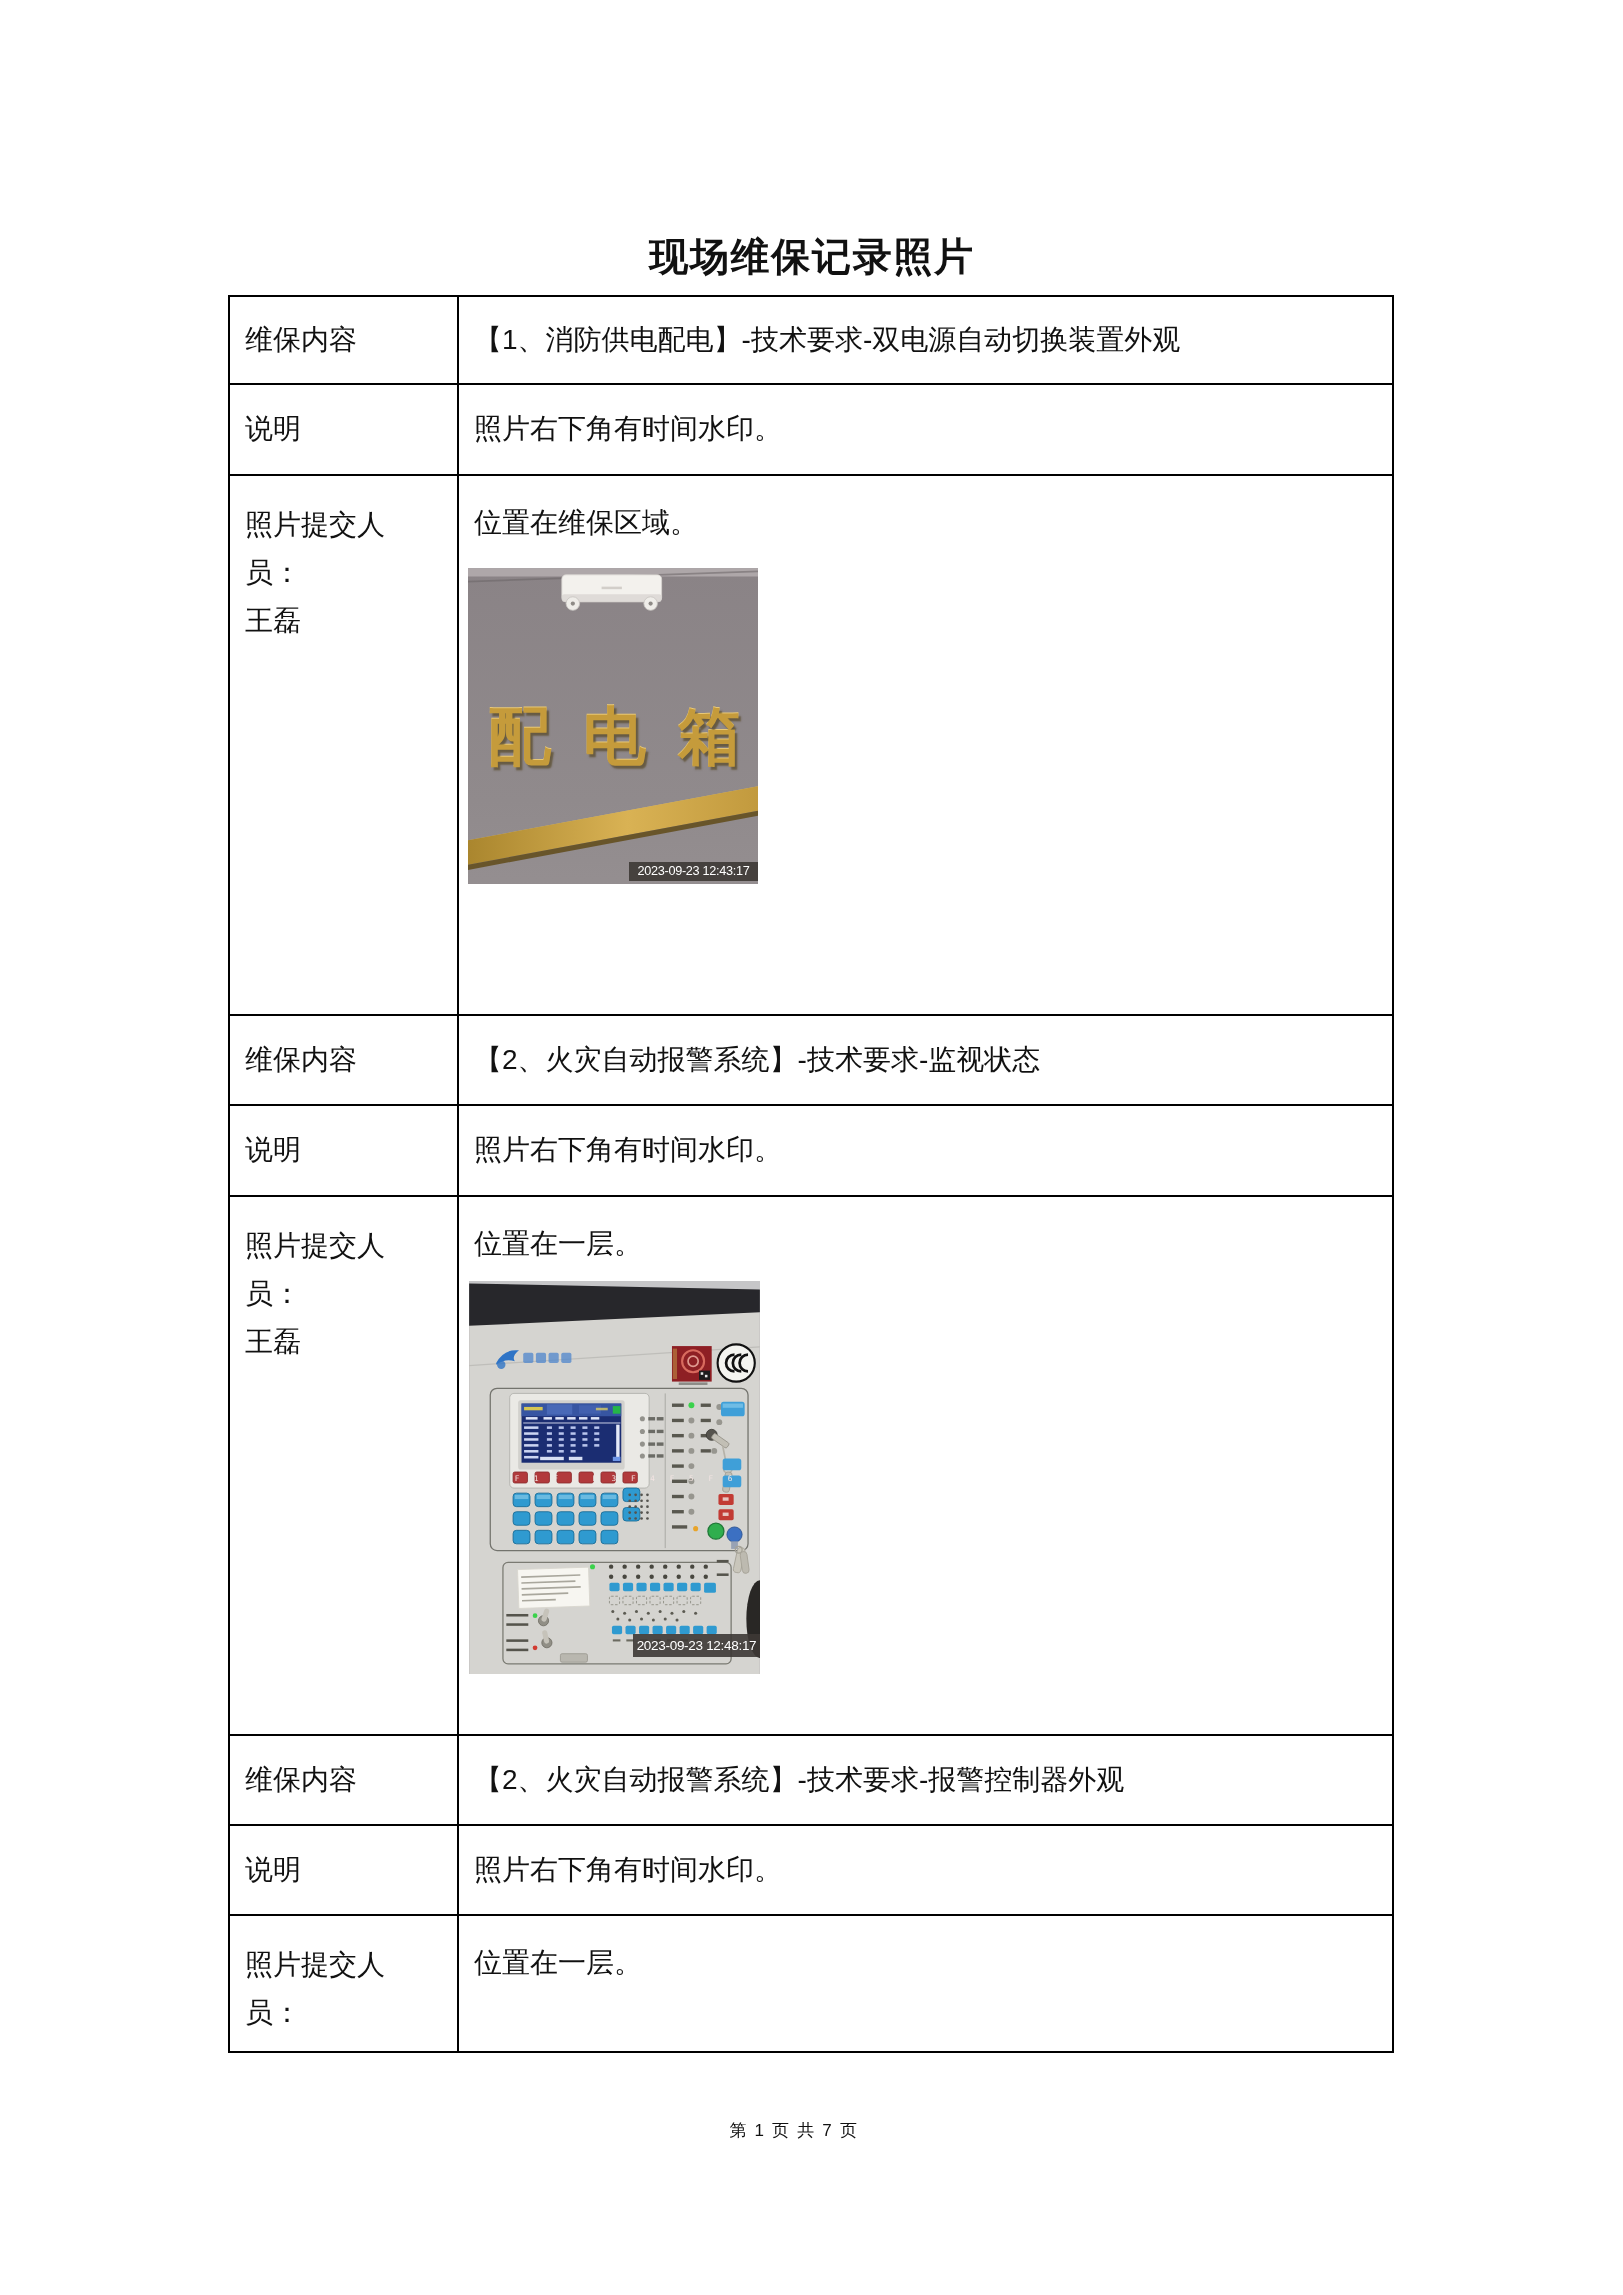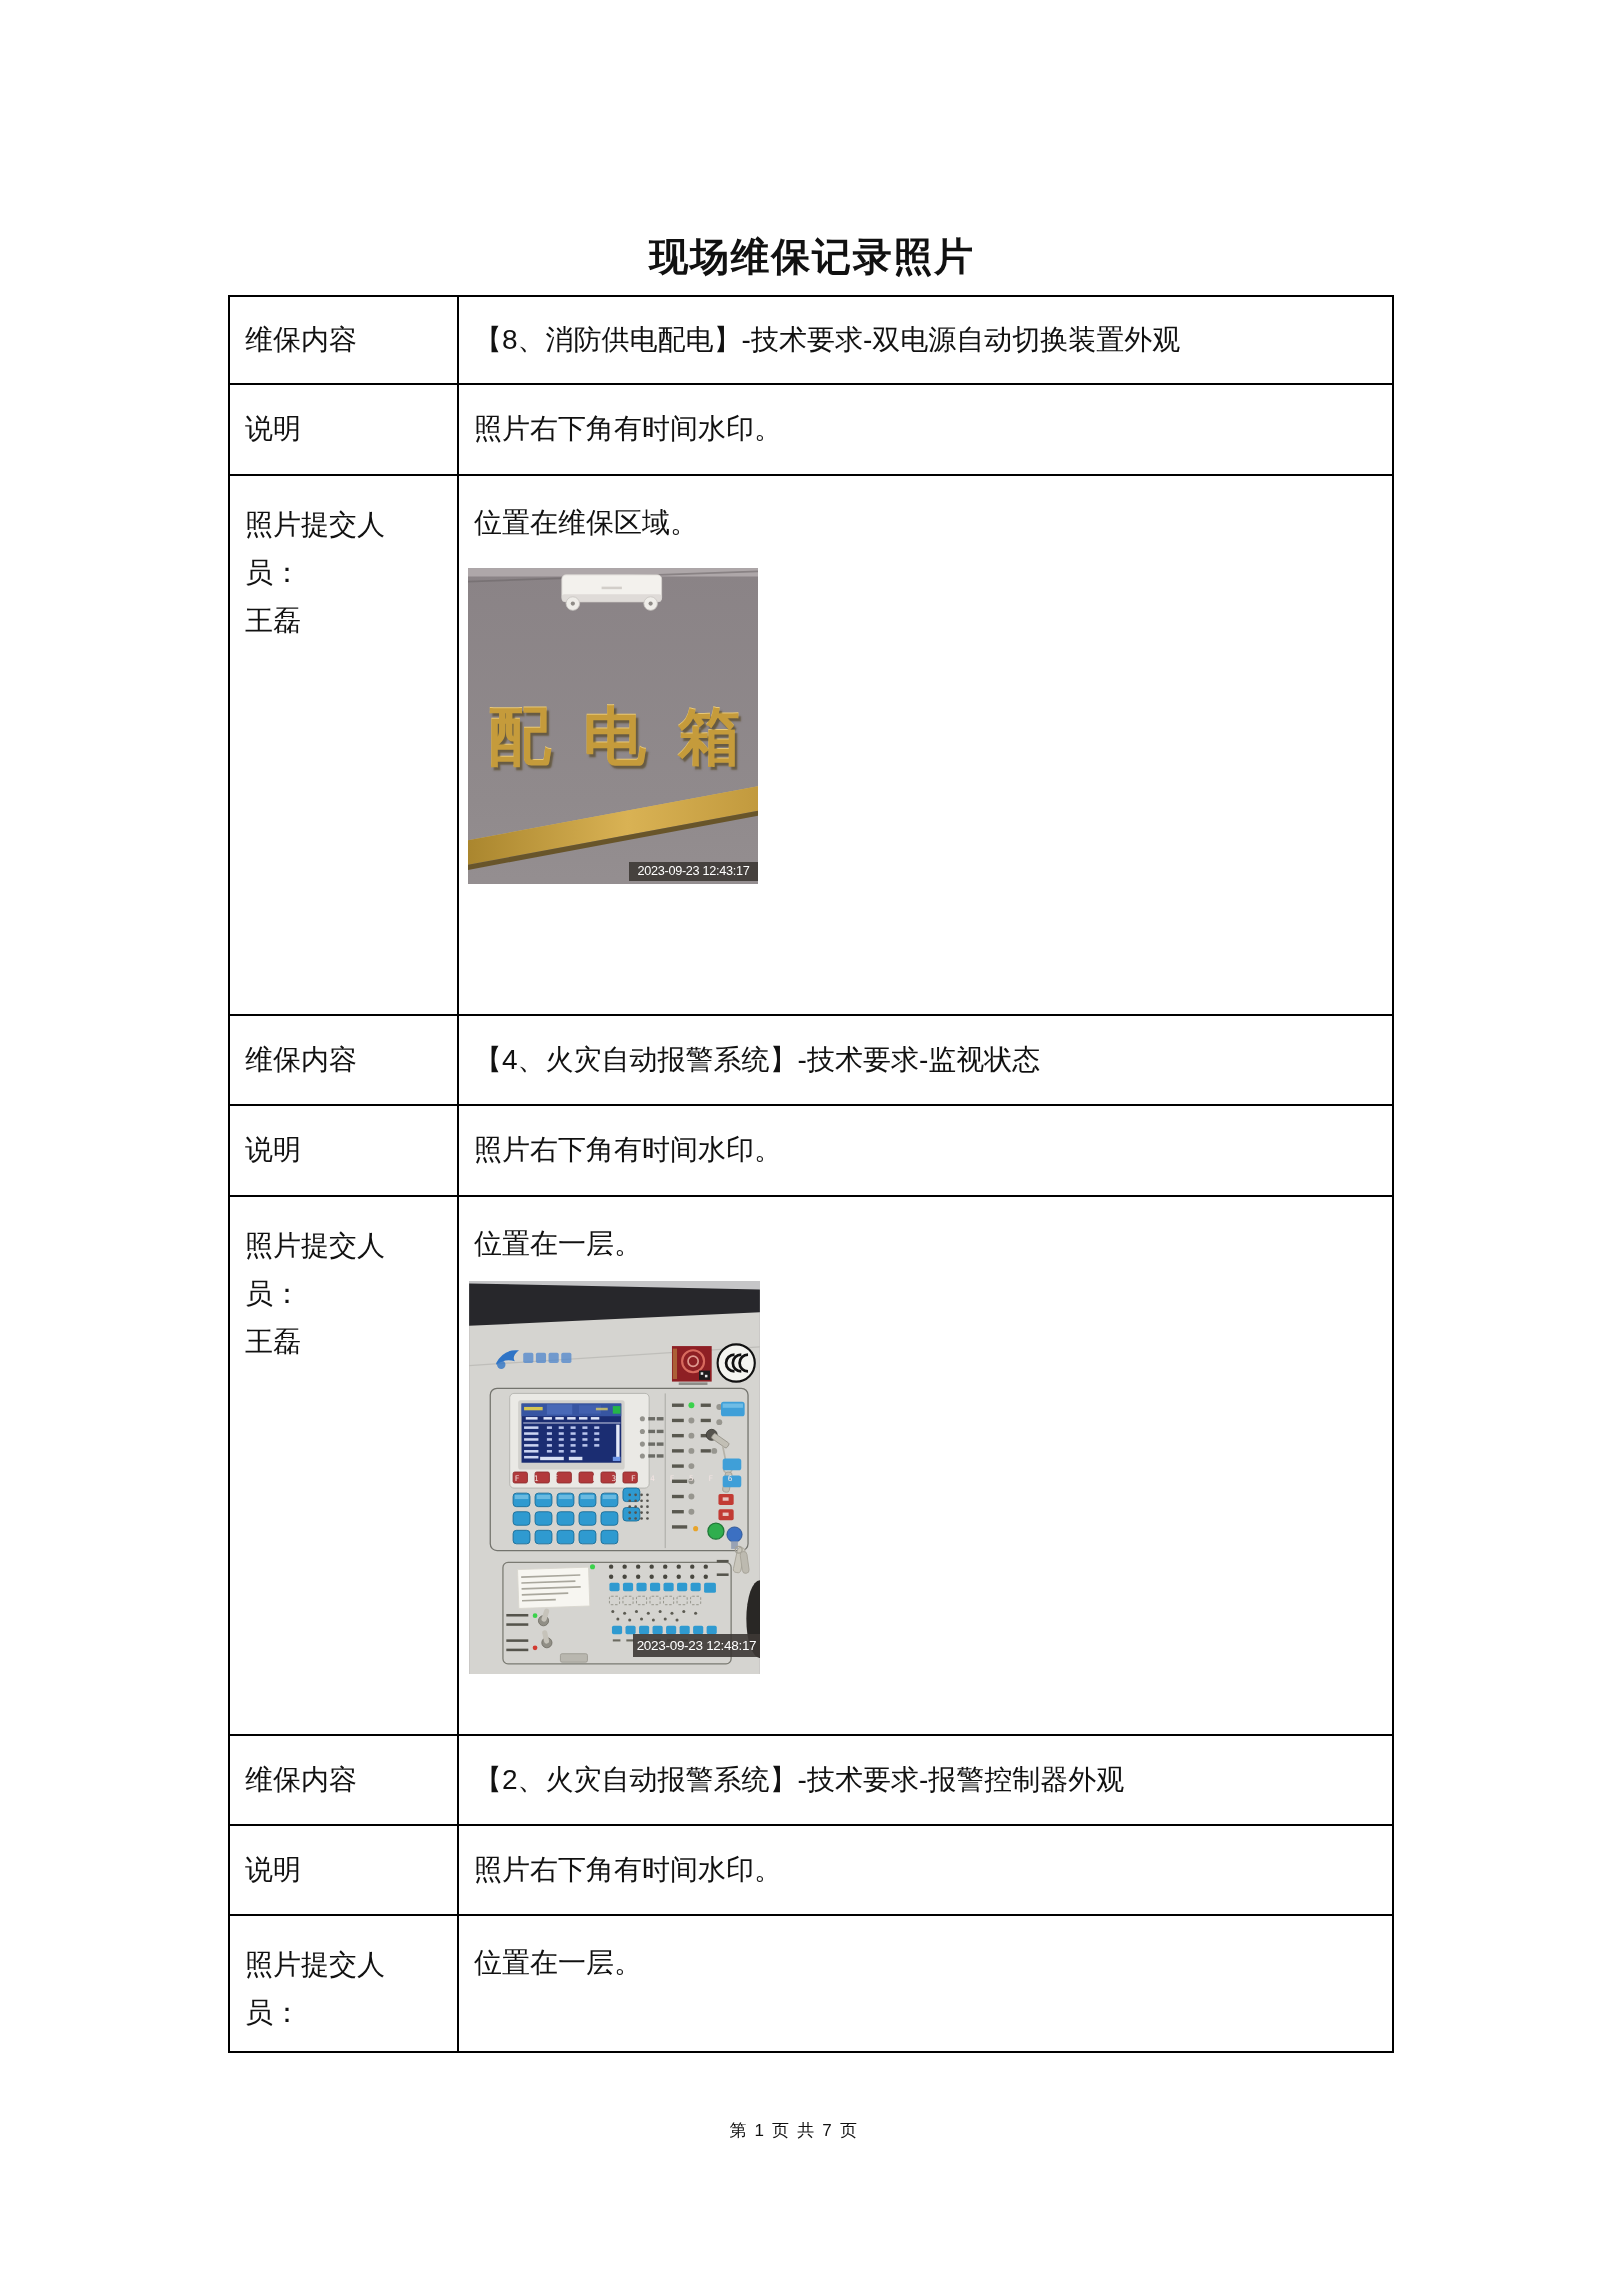--- a/index.html
+++ b/index.html
@@ -57,21 +57,21 @@
 
 <table class="record-table">
   <colgroup>
       <col style="width:229px">
       <col>
     </colgroup>
 
   <tbody>
       <tr class="text-row">
     <td class="label-cell">维保内容</td>
-    <td>【8、消防供电配电】-技术要求-双电源自动切换装置外观</td>
+    <td>【1、消防供电配电】-技术要求-双电源自动切换装置外观</td>
   </tr>
   <tr class="text-row" style="height:91px">
     <td class="label-cell">说明</td>
     <td>照片右下角有时间水印。</td>
   </tr>
   <tr class="photo-row" style="height:540px">
     <td class="label-cell">
       <div class="submitter-line">照片提交人</div>
       <div class="submitter-line">员：</div>
       <div class="submitter-name">王磊</div>
@@ -111,21 +111,21 @@
           <polygon points="0,351 343,287 343,293 0,357" fill="#5e4712" opacity="0.8"></polygon>
         </svg>
         <div class="sign-text">配电箱</div>
         <div class="timestamp">2023-09-23 12:43:17</div>
       </div>
     </td>
   </tr>
 
   <tr class="text-row" style="height:90px">
     <td class="label-cell">维保内容</td>
-    <td>【4、火灾自动报警系统】-技术要求-监视状态</td>
+    <td>【2、火灾自动报警系统】-技术要求-监视状态</td>
   </tr>
   <tr class="text-row" style="height:91px">
     <td class="label-cell">说明</td>
     <td>照片右下角有时间水印。</td>
   </tr>
   <tr class="photo-row" style="height:539px">
     <td class="label-cell">
       <div class="submitter-line">照片提交人</div>
       <div class="submitter-line">员：</div>
       <div class="submitter-name">王磊</div>

